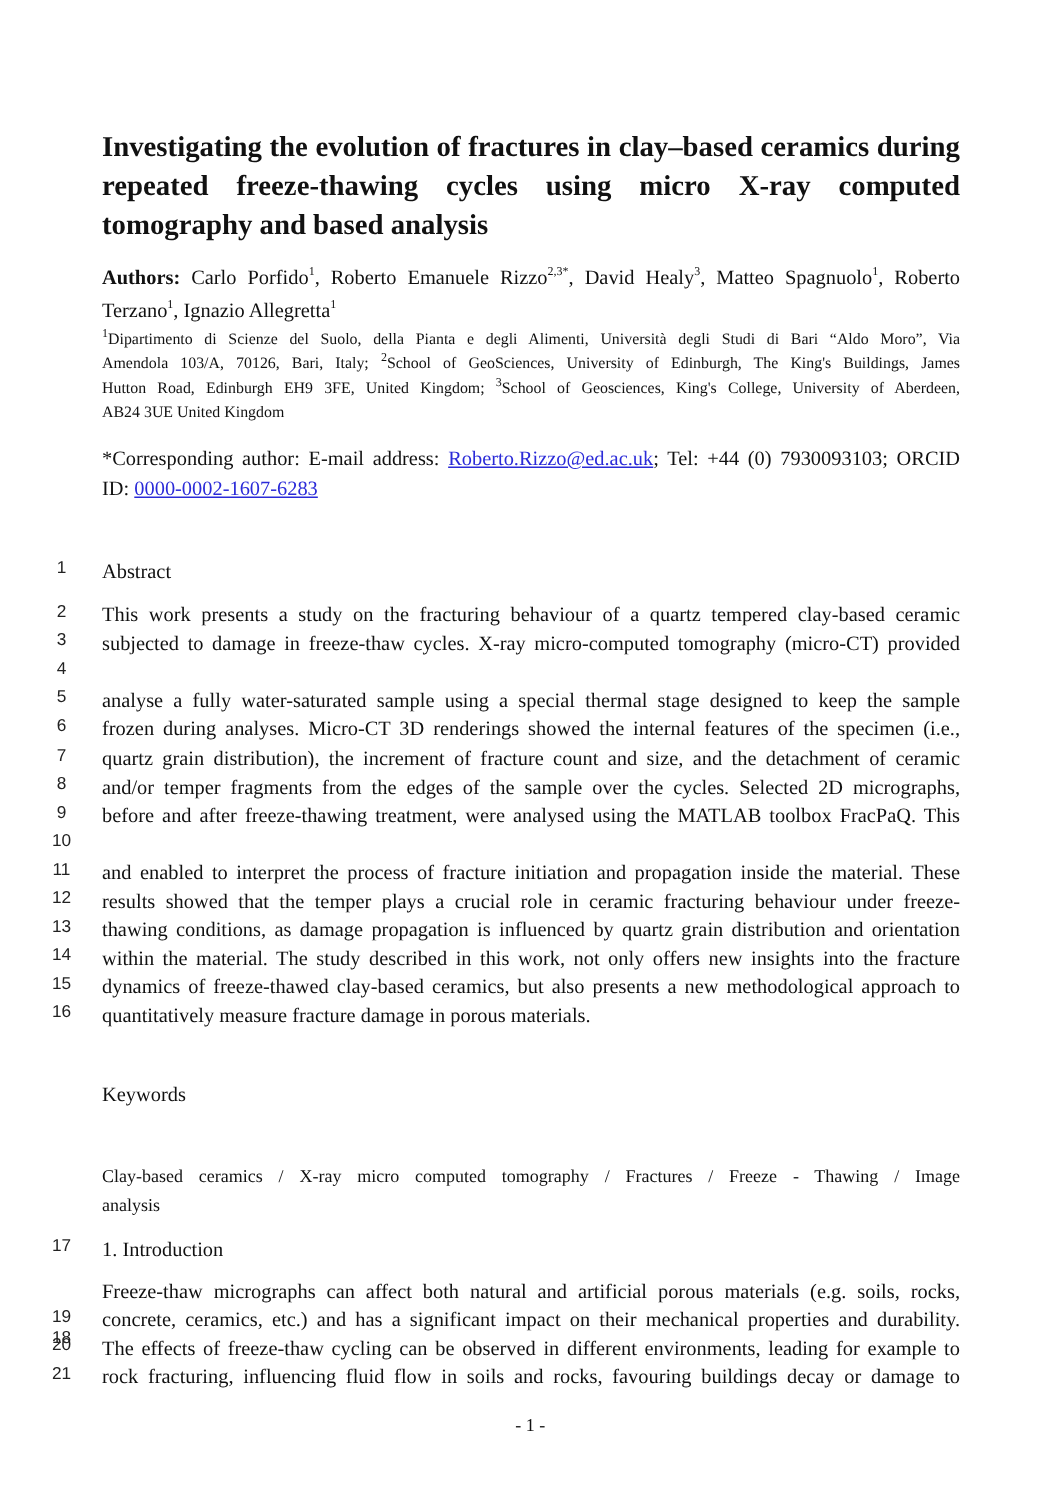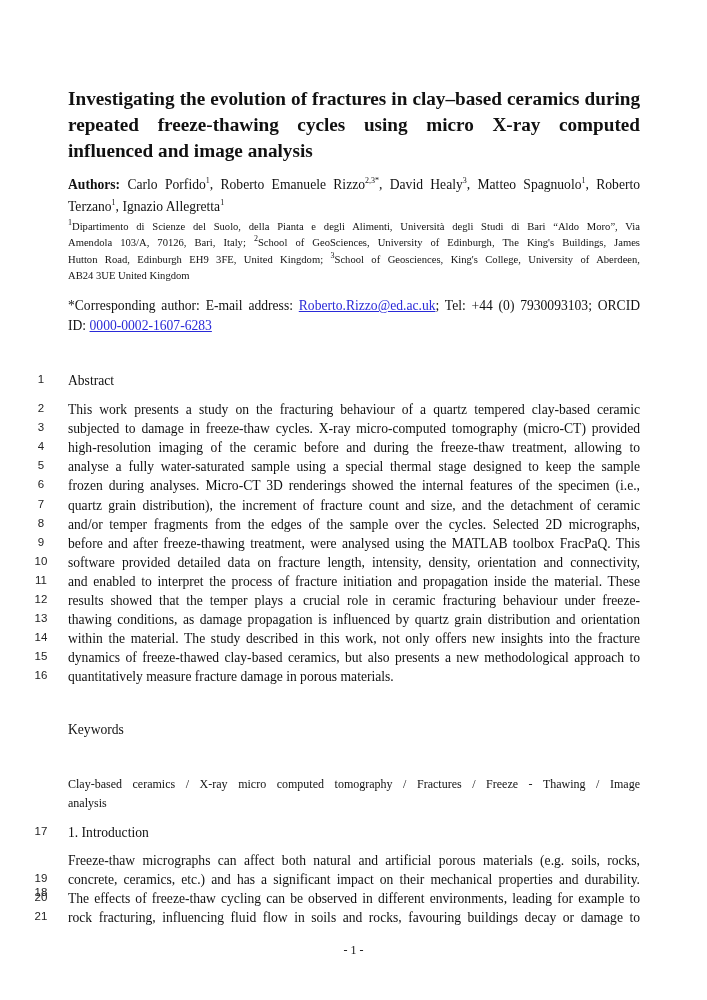--- a/index.html
+++ b/index.html
@@ -26,21 +26,21 @@
   .pagenum { position: absolute; top: 943px; left: 0; width: 707px; text-align: center; font-size: 12px; }
 </style>
 </head>
 <body>
 
 <div class="page">
 
   <div class="block title">
     <span class="ln">Investigating the evolution of fractures in clay–based ceramics during</span>
     <span class="ln">repeated freeze-thawing cycles using micro X-ray computed</span>
-    <span class="ln last">influenced and image analysis</span>
+    <span class="ln last">tomography and based analysis</span>
   </div>
 
   <div class="block authors">
     <span class="jl">
       <b>Authors:</b>
       <span><span>Carlo Porfido</span><sup>1</sup></span>,
       <span><span>Roberto Emanuele Rizzo</span><sup>2,3*</sup></span>,
       <span><span>David Healy</span><sup>3</sup></span>,
       <span><span>Matteo Spagnuolo</span><sup>1</sup></span>,
       <span id="a5first">Roberto</span>
@@ -76,21 +76,20 @@
       <div class="row" style="top: 400px;">
         <span class="lnum" style="top: 2px;">2</span>
         <span class="txt jl">This work presents a study on the fracturing behaviour of a quartz tempered clay-based ceramic</span>
       </div>
       <div class="row" style="top: 419.1px;">
         <span class="lnum" style="top: 2px;">3</span>
         <span class="txt jl">subjected to damage in freeze-thaw cycles. X-ray micro-computed tomography (micro-CT) provided</span>
       </div>
       <div class="row" style="top: 438.2px;">
         <span class="lnum" style="top: 2px;">4</span>
-        <span class="txt jl">high-resolution imaging of the ceramic before and during the freeze-thaw treatment, allowing to</span>
       </div>
       <div class="row" style="top: 457.3px;">
         <span class="lnum" style="top: 2px;">5</span>
         <span class="txt jl">analyse a fully water-saturated sample using a special thermal stage designed to keep the sample</span>
       </div>
       <div class="row" style="top: 476.4px;">
         <span class="lnum" style="top: 2px;">6</span>
         <span class="txt jl">frozen during analyses. Micro-CT 3D renderings showed the internal features of the specimen (i.e.,</span>
       </div>
       <div class="row" style="top: 495.5px;">
@@ -100,21 +99,20 @@
       <div class="row" style="top: 514.6px;">
         <span class="lnum" style="top: 2px;">8</span>
         <span class="txt jl">and/or temper fragments from the edges of the sample over the cycles. Selected 2D micrographs,</span>
       </div>
       <div class="row" style="top: 533.7px;">
         <span class="lnum" style="top: 2px;">9</span>
         <span class="txt jl">before and after freeze-thawing treatment, were analysed using the MATLAB toolbox FracPaQ. This</span>
       </div>
       <div class="row" style="top: 552.8px;">
         <span class="lnum" style="top: 2px;">10</span>
-        <span class="txt jl">software provided detailed data on fracture length, intensity, density, orientation and connectivity,</span>
       </div>
       <div class="row" style="top: 571.9px;">
         <span class="lnum" style="top: 2px;">11</span>
         <span class="txt jl">and enabled to interpret the process of fracture initiation and propagation inside the material. These</span>
       </div>
       <div class="row" style="top: 591px;">
         <span class="lnum" style="top: 2px;">12</span>
         <span class="txt jl">results showed that the temper plays a crucial role in ceramic fracturing behaviour under freeze-</span>
       </div>
       <div class="row" style="top: 610.1px;">

